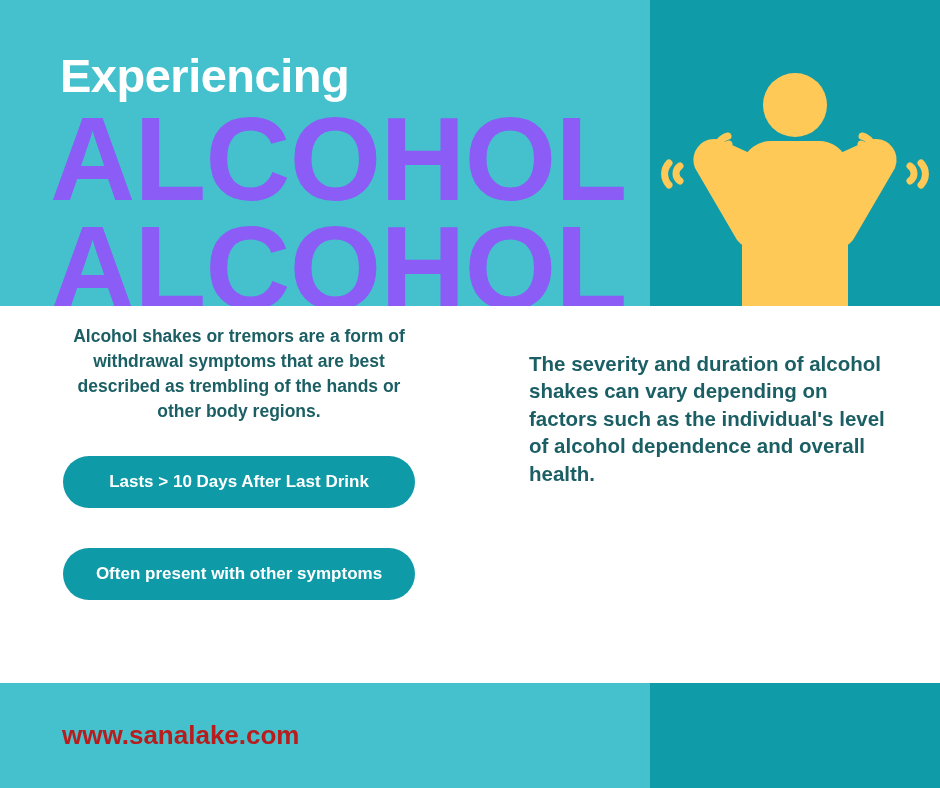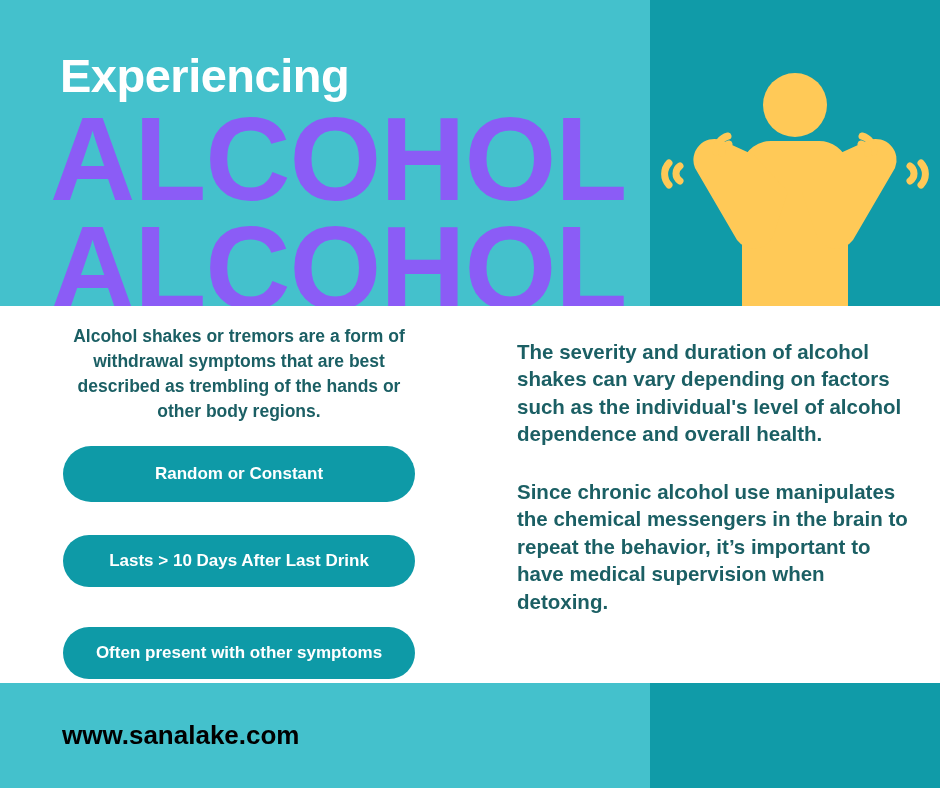--- a/index.html
+++ b/index.html
@@ -144,21 +144,21 @@
     position: absolute;
     left: 513px;
     top: 28px;
     width: 400px;
   }
   .right-paragraph {
     color: #1b5f64;
     font-size: 20.5px;
     font-weight: bold;
     line-height: 1.34;
-    margin: 4px;
+    margin: 16px;
     text-align: left;
   }
   .right-paragraph + .right-paragraph {
     margin-top: 30px;
   }
 
   
   .footer-band {
     position: absolute;
     left: 0;
@@ -182,21 +182,21 @@
     height: 105px;
     background: #109ba8;
   }
   .footer-url {
     position: absolute;
     left: 62px;
     top: 0;
     height: 105px;
     display: flex;
     align-items: center;
-    color: #000000;
+    color: #b91c1c;
     font-size: 26px;
     font-weight: bold;
     letter-spacing: 0px;
     white-space: nowrap;
   }
 </style>
 </head>
 <body>
 
 <div id="infographic">
@@ -243,29 +243,27 @@
       </svg>
     </div>
   </div>
 
   <div class="body-area">
 
     <div class="left-col">
       <p class="intro-paragraph">Alcohol shakes or tremors are a form of withdrawal symptoms that are best described as trembling of the hands or other body regions.</p>
 
       <ul class="pill-list">
-        <li class="pill pill-1">Random or Constant</li>
         <li class="pill pill-2">Lasts &gt; 10 Days After Last Drink</li>
         <li class="pill pill-3">Often present with other symptoms</li>
       </ul>
     </div>
 
     <div class="right-col">
       <p class="right-paragraph">The severity and duration of alcohol shakes can vary depending on factors such as the individual's level of alcohol dependence and overall health.</p>
-      <p class="right-paragraph">Since chronic alcohol use manipulates the chemical messengers in the brain to repeat the behavior, it’s important to have medical supervision when detoxing.</p>
     </div>
 
   </div>
 
   <div class="footer-band">
     <div class="footer-left-block"></div>
     <div class="footer-right-block"></div>
     <div class="footer-url">www.sanalake.com</div>
   </div>
 

